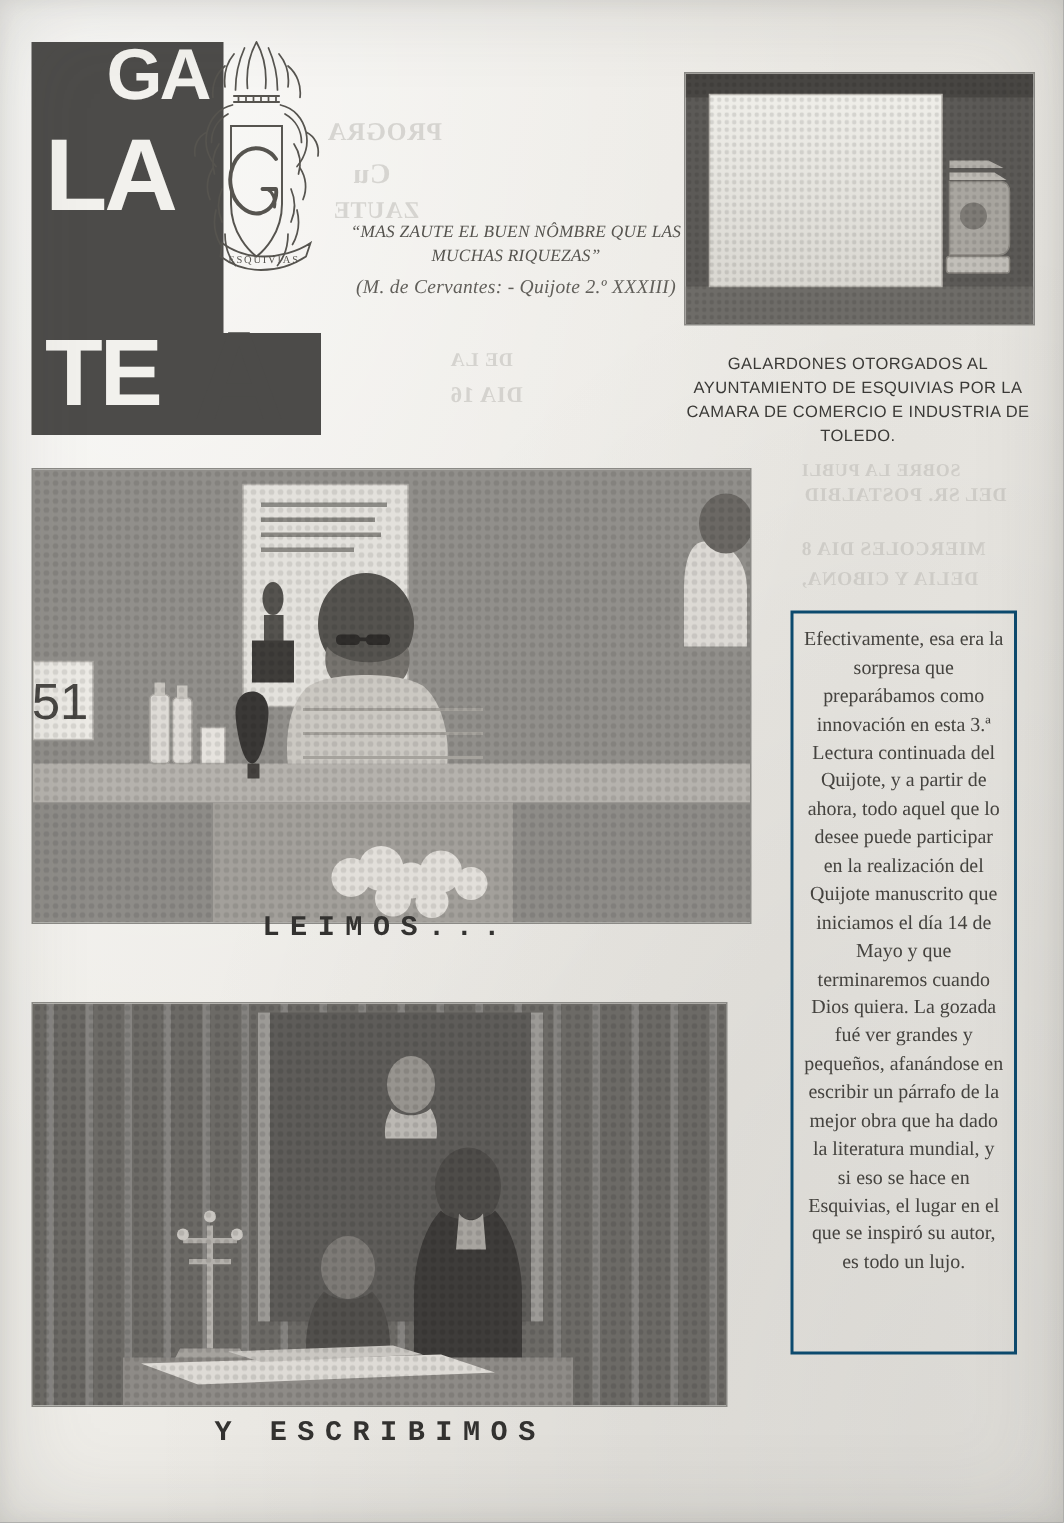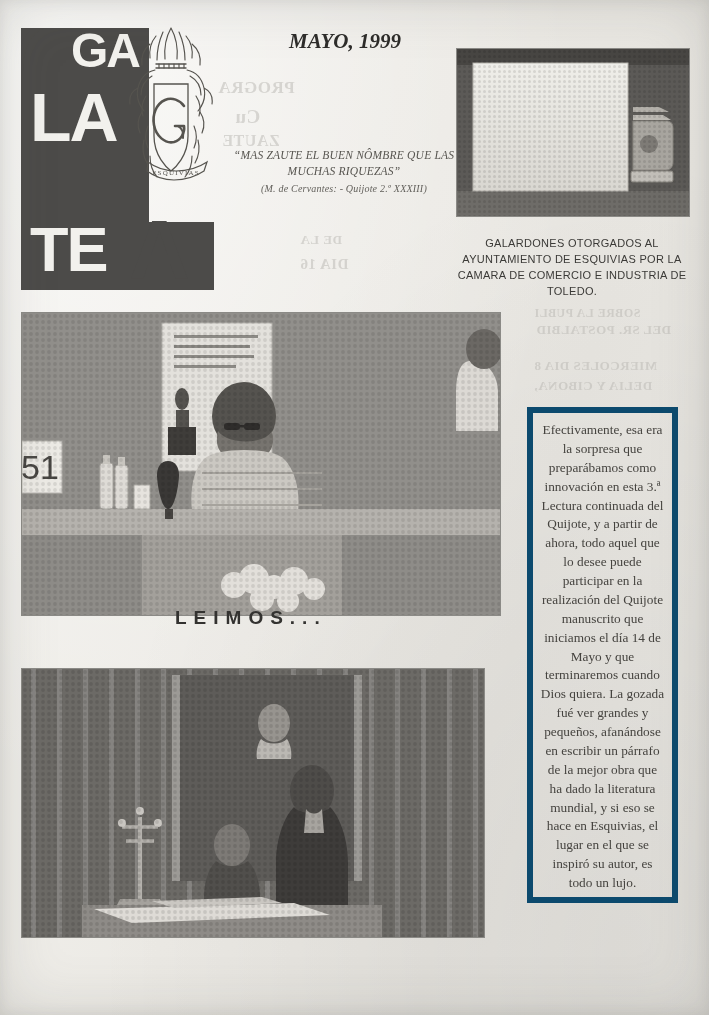--- a/index.html
+++ b/index.html
@@ -76,52 +76,52 @@
     color:#2d2c2a;
   }
   #quote{
     position:absolute;left:228px;top:148px;width:232px;
     text-align:center;color:#56544f;
     font-style:italic;
     font-size:11.5px;line-height:1.35;
     letter-spacing:.2px;
   }
   #quote-src{
-    margin-top:3px;font-size:10px;color:#615f5a;font-style:italic;
+    margin-top:3px;font-size:13px;color:#615f5a;font-style:italic;
   }
 
   
   .photo{position:absolute;border:1px solid #8b8a86;overflow:hidden;}
   .halftone{position:absolute;inset:0;}
 
   #ph-award{left:456px;top:48px;width:232px;height:167px;}
   #ph-read {left:21px; top:312px;width:478px;height:302px;}
   #ph-write{left:21px; top:668px;width:462px;height:268px;}
 
   #award-caption{
     position:absolute;left:456px;top:236px;width:232px;
     text-align:center;color:#3b3a37;
     font-family:"Liberation Sans",sans-serif;
     font-size:11px;line-height:1.45;letter-spacing:.3px;
   }
 
   .photo-caption{
     position:absolute;
-    font-family:Liberation Sans, sans-serif;
+    font-family:Liberation Mono, monospace;
     font-weight:bold;font-size:19px;
     letter-spacing:7px;color:#333230;
   }
   #cap-leimos{left:175px;top:607px;}
   #cap-escribimos{left:143px;top:944px;}
 
   
   #sidebox{
     position:absolute;left:527px;top:407px;
     width:151px;height:496px;
-    border:6px solid #0c4a6e;
+    border:2px solid #0c4a6e;
     box-sizing:border-box;
     padding:8px 7px;
   }
   #sidebox p{
     margin:0;text-align:center;
     font-family:"Liberation Serif",serif;
     font-size:13.3px;line-height:1.42;
     color:#45433f;
   }
 </style>
@@ -179,21 +179,20 @@
         <path d="M56 84c-4-6-12-9-19-6-9 4-13 15-11 25 2 11 11 19 20 17 7-2 11-9 10-16h-9" stroke-width="2.6" stroke-linejoin="round"></path>
         <path d="M50 104c4 2 6 7 5 12" stroke-width="2"></path>
 
         <path d="M20 140c8 6 18 9 28 9s22-3 31-9l-3 9c-9 6-20 9-30 9s-19-3-27-9z" stroke-width="1.2"></path>
       </g>
       <text x="48" y="153" font-family="Liberation Serif, serif" font-size="7" fill="#56544f" text-anchor="middle" letter-spacing="1.2">ESQUIVIAS</text>
     </svg>
   </div>
 
   <div id="issue">
-    <div>MAYO, 1999</div>
   </div>
 
   <div id="quote">
     <div>“MAS ZAUTE EL BUEN NÔMBRE QUE LAS MUCHAS RIQUEZAS”</div>
     <div id="quote-src">(M. de Cervantes: - Quijote 2.º XXXIII)</div>
   </div>
 
   <div class="photo" id="ph-award">
     <svg class="halftone" viewBox="0 0 232 167" preserveAspectRatio="none" aria-hidden="true">
       <defs>
@@ -321,19 +320,20 @@
       <circle cx="118" cy="142" r="4" fill="#c9c6c1"></circle>
       <path d="M98 230h40l6 12H92z" fill="#a5a29d"></path>
 
       <rect x="60" y="236" width="300" height="32" fill="#8e8b87"></rect>
       <path d="M72 240l200-6 36 12-198 8z" fill="#dedbd6"></path>
       <path d="M130 232l110-4 20 6-108 5z" fill="#cac7c2"></path>
       <rect width="462" height="268" fill="url(#ht3)"></rect>
     </svg>
   </div>
 
+  <div class="photo-caption" id="cap-escribimos">Y ESCRIBIMOS</div>
 
   <div id="sidebox">
     <p>Efectivamente, esa era la sorpresa que preparábamos como innovación en esta 3.ª Lectura continuada del Quijote, y a partir de ahora, todo aquel que lo desee puede participar en la realización del Quijote manuscrito que iniciamos el día 14 de Mayo y que terminaremos cuando Dios quiera. La gozada fué ver grandes y pequeños, afanándose en escribir un párrafo de la mejor obra que ha dado la literatura mundial, y si eso se hace en Esquivias, el lugar en el que se inspiró su autor, es todo un lujo.</p>
   </div>
 
   <div id="vignette"></div>
 </div>
 
 </body></html>

